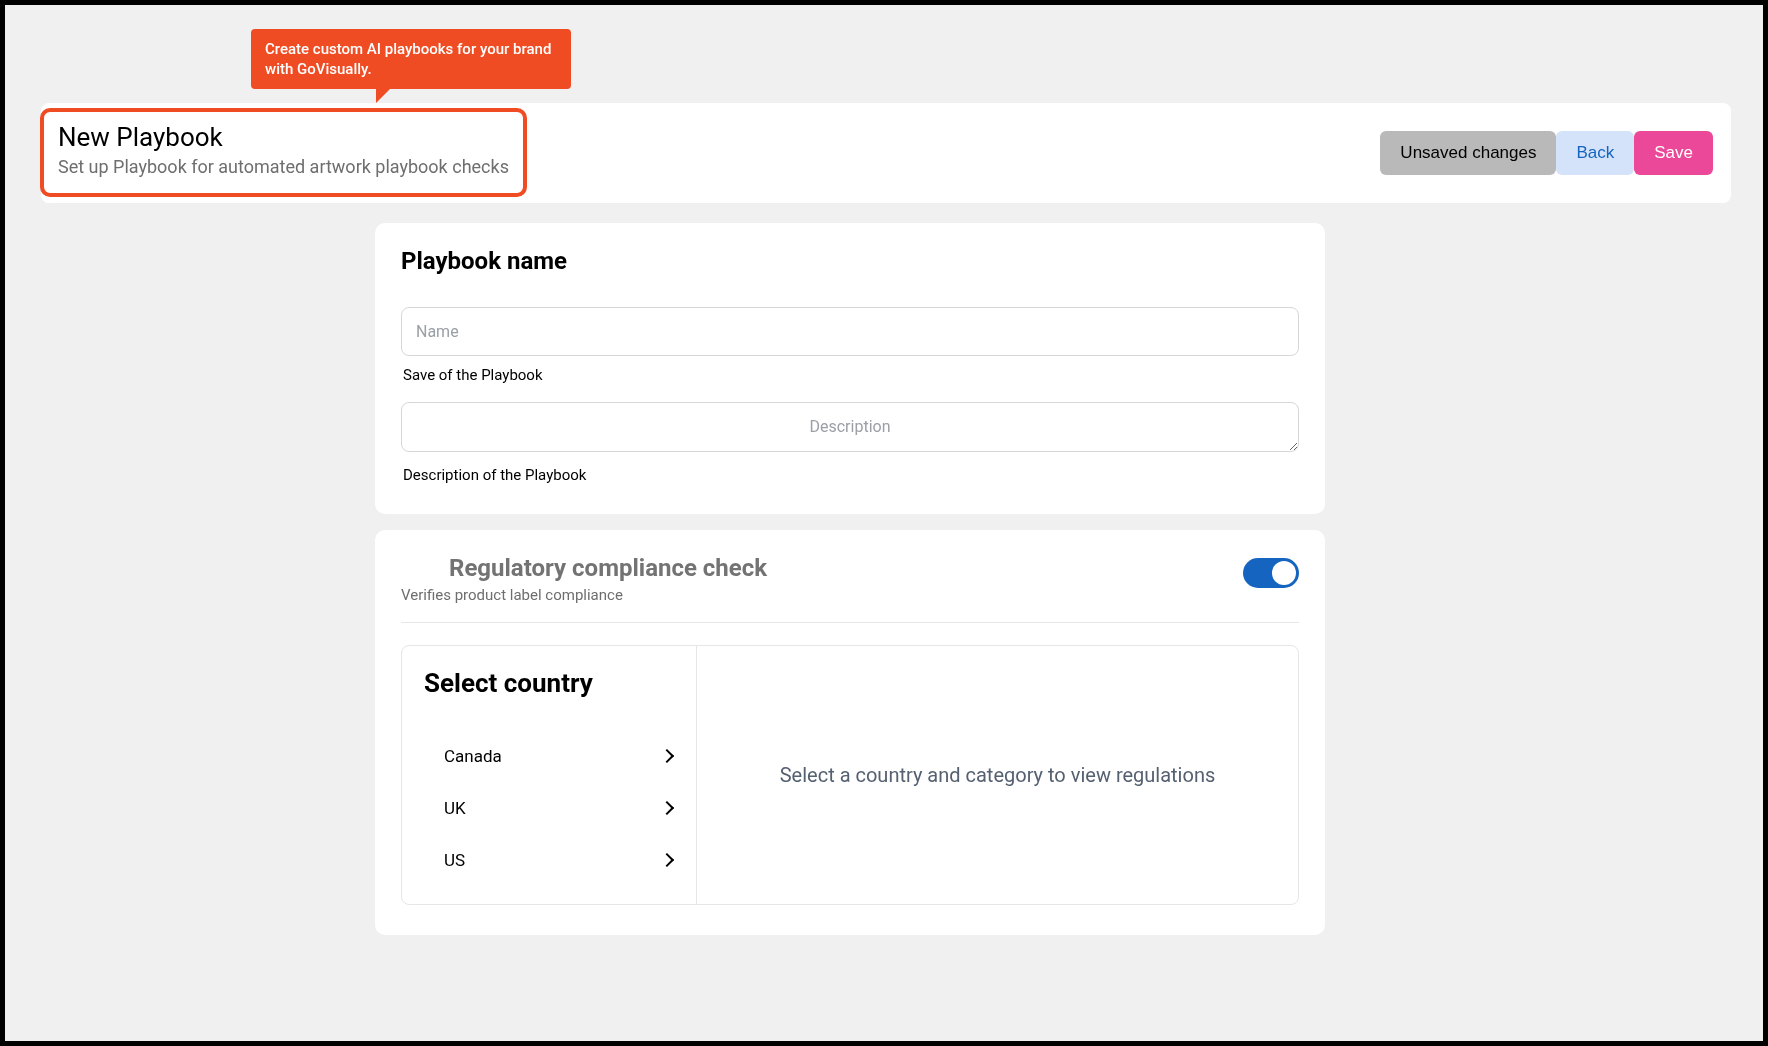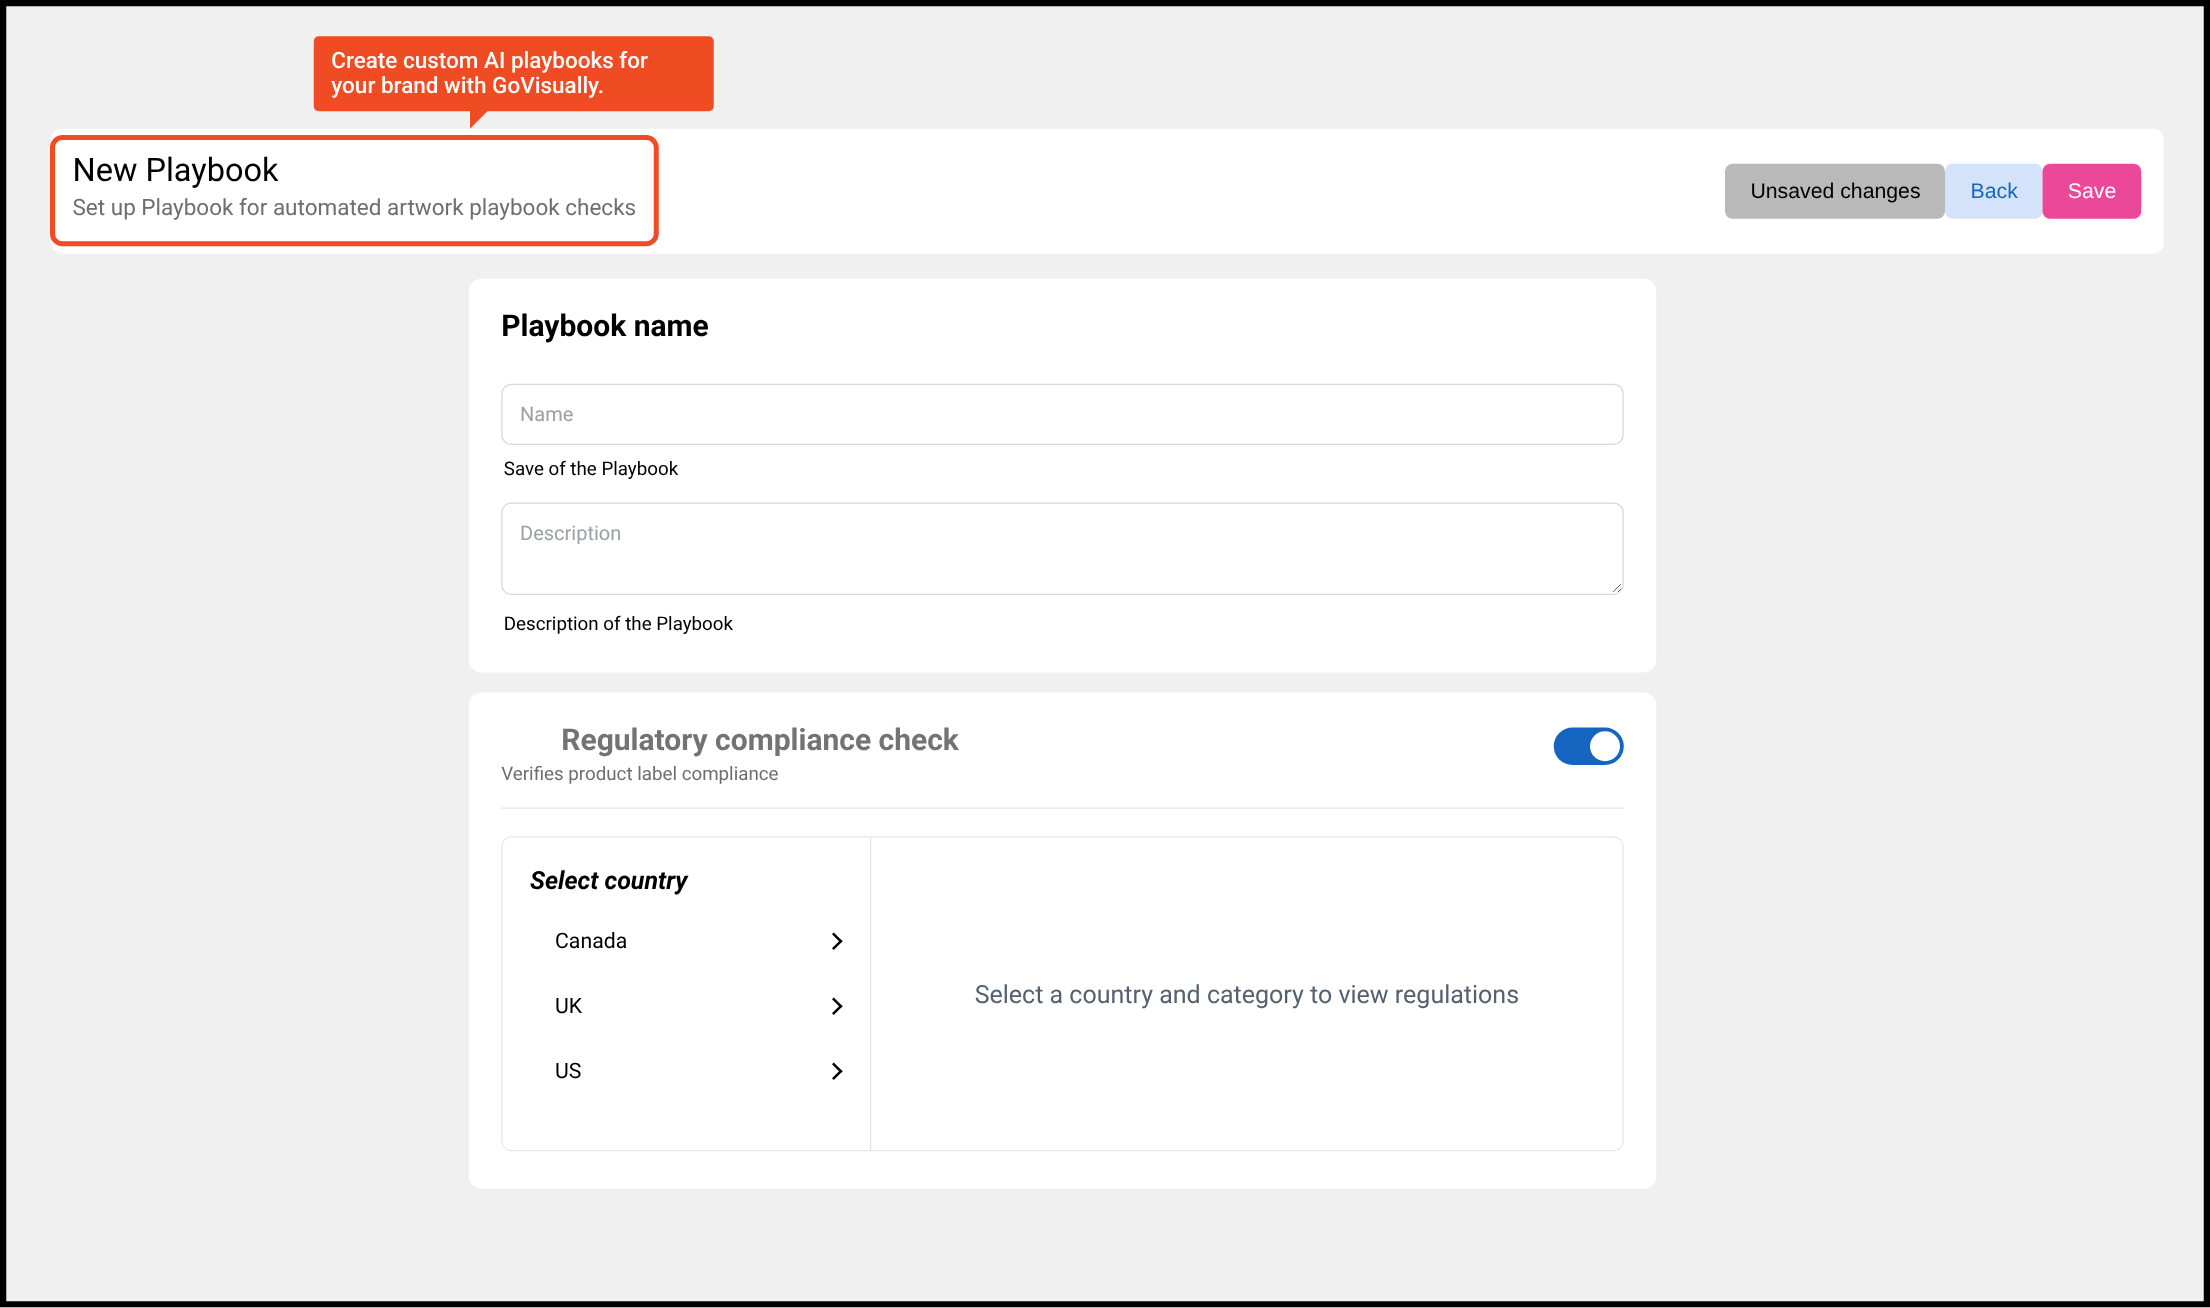--- a/index.html
+++ b/index.html
@@ -17,21 +17,21 @@
       position: relative;
       overflow: hidden;
     }
     
     .tooltip {
       position: absolute;
       top: 24px;
       left: 246px;
       background: #f04c23;
       color: #fff;
-      font-size: 18px;
+      font-size: 15px;
       font-weight: 500;
       line-height: 20px;
       padding: 10px 14px;
       border-radius: 4px;
       max-width: 320px;
       z-index: 10;
     }
     .tooltip::after {
       content: "";
       position: absolute;
@@ -126,21 +126,22 @@
       font-size: 16px;
       font-family: inherit;
       color: #222;
       background: #fff;
     }
     .input::placeholder {
       color: #9aa0a6;
     }
     textarea.input {
       resize: both;
-      height: 74px;
+      height: 50px;
+      text-align: center;
     }
     .helper {
       font-size: 15px;
       color: #000;
       margin: 10px 2px 18px;
     }
     
     .compliance-header {
       display: flex;
       justify-content: space-between;
@@ -185,24 +186,23 @@
       border-radius: 8px;
       display: flex;
       min-height: 252px;
     }
     .country-left {
       width: 295px;
       border-right: 1px solid #e6e6e6;
       padding: 22px 18px 18px 22px;
     }
     .country-title {
-      font-size: 20px;
+      font-size: 26px;
       font-weight: 700;
-      margin-bottom: 11px;
-      font-style: italic;
+      margin-bottom: 32px;
     }
     .country-list {
       list-style: none;
     }
     .country-item {
       display: flex;
       justify-content: space-between;
       align-items: center;
       padding: 16px 6px 16px 20px;
       font-size: 17px;

